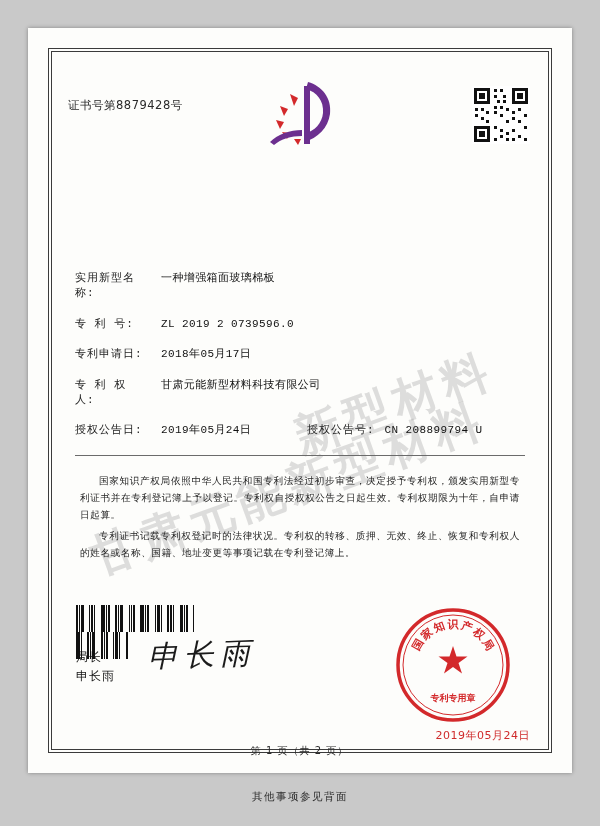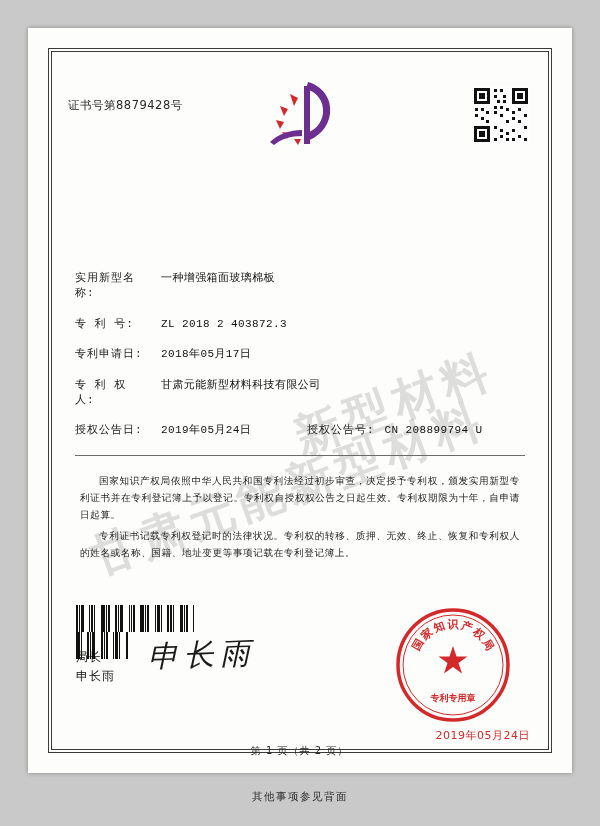--- a/index.html
+++ b/index.html
@@ -318,21 +318,21 @@
   </div>
 
 
   <div class="fields">
     <div class="field-row">
       <span class="field-label lbl-w1">实用新型名称:</span>
       <span class="field-value">一种增强箱面玻璃棉板</span>
     </div>
     <div class="field-row">
       <span class="field-label lbl-w1">专 利 号:</span>
-      <span class="field-value">ZL 2018 2 403872.3</span>
+      <span class="field-value">ZL 2019 2 0739596.0</span>
     </div>
     <div class="field-row">
       <span class="field-label lbl-w1">专利申请日:</span>
       <span class="field-value">2018年05月17日</span>
     </div>
     <div class="field-row">
       <span class="field-label lbl-w1">专 利 权 人:</span>
       <span class="field-value">甘肃元能新型材料科技有限公司</span>
     </div>
     <div class="field-row split">

